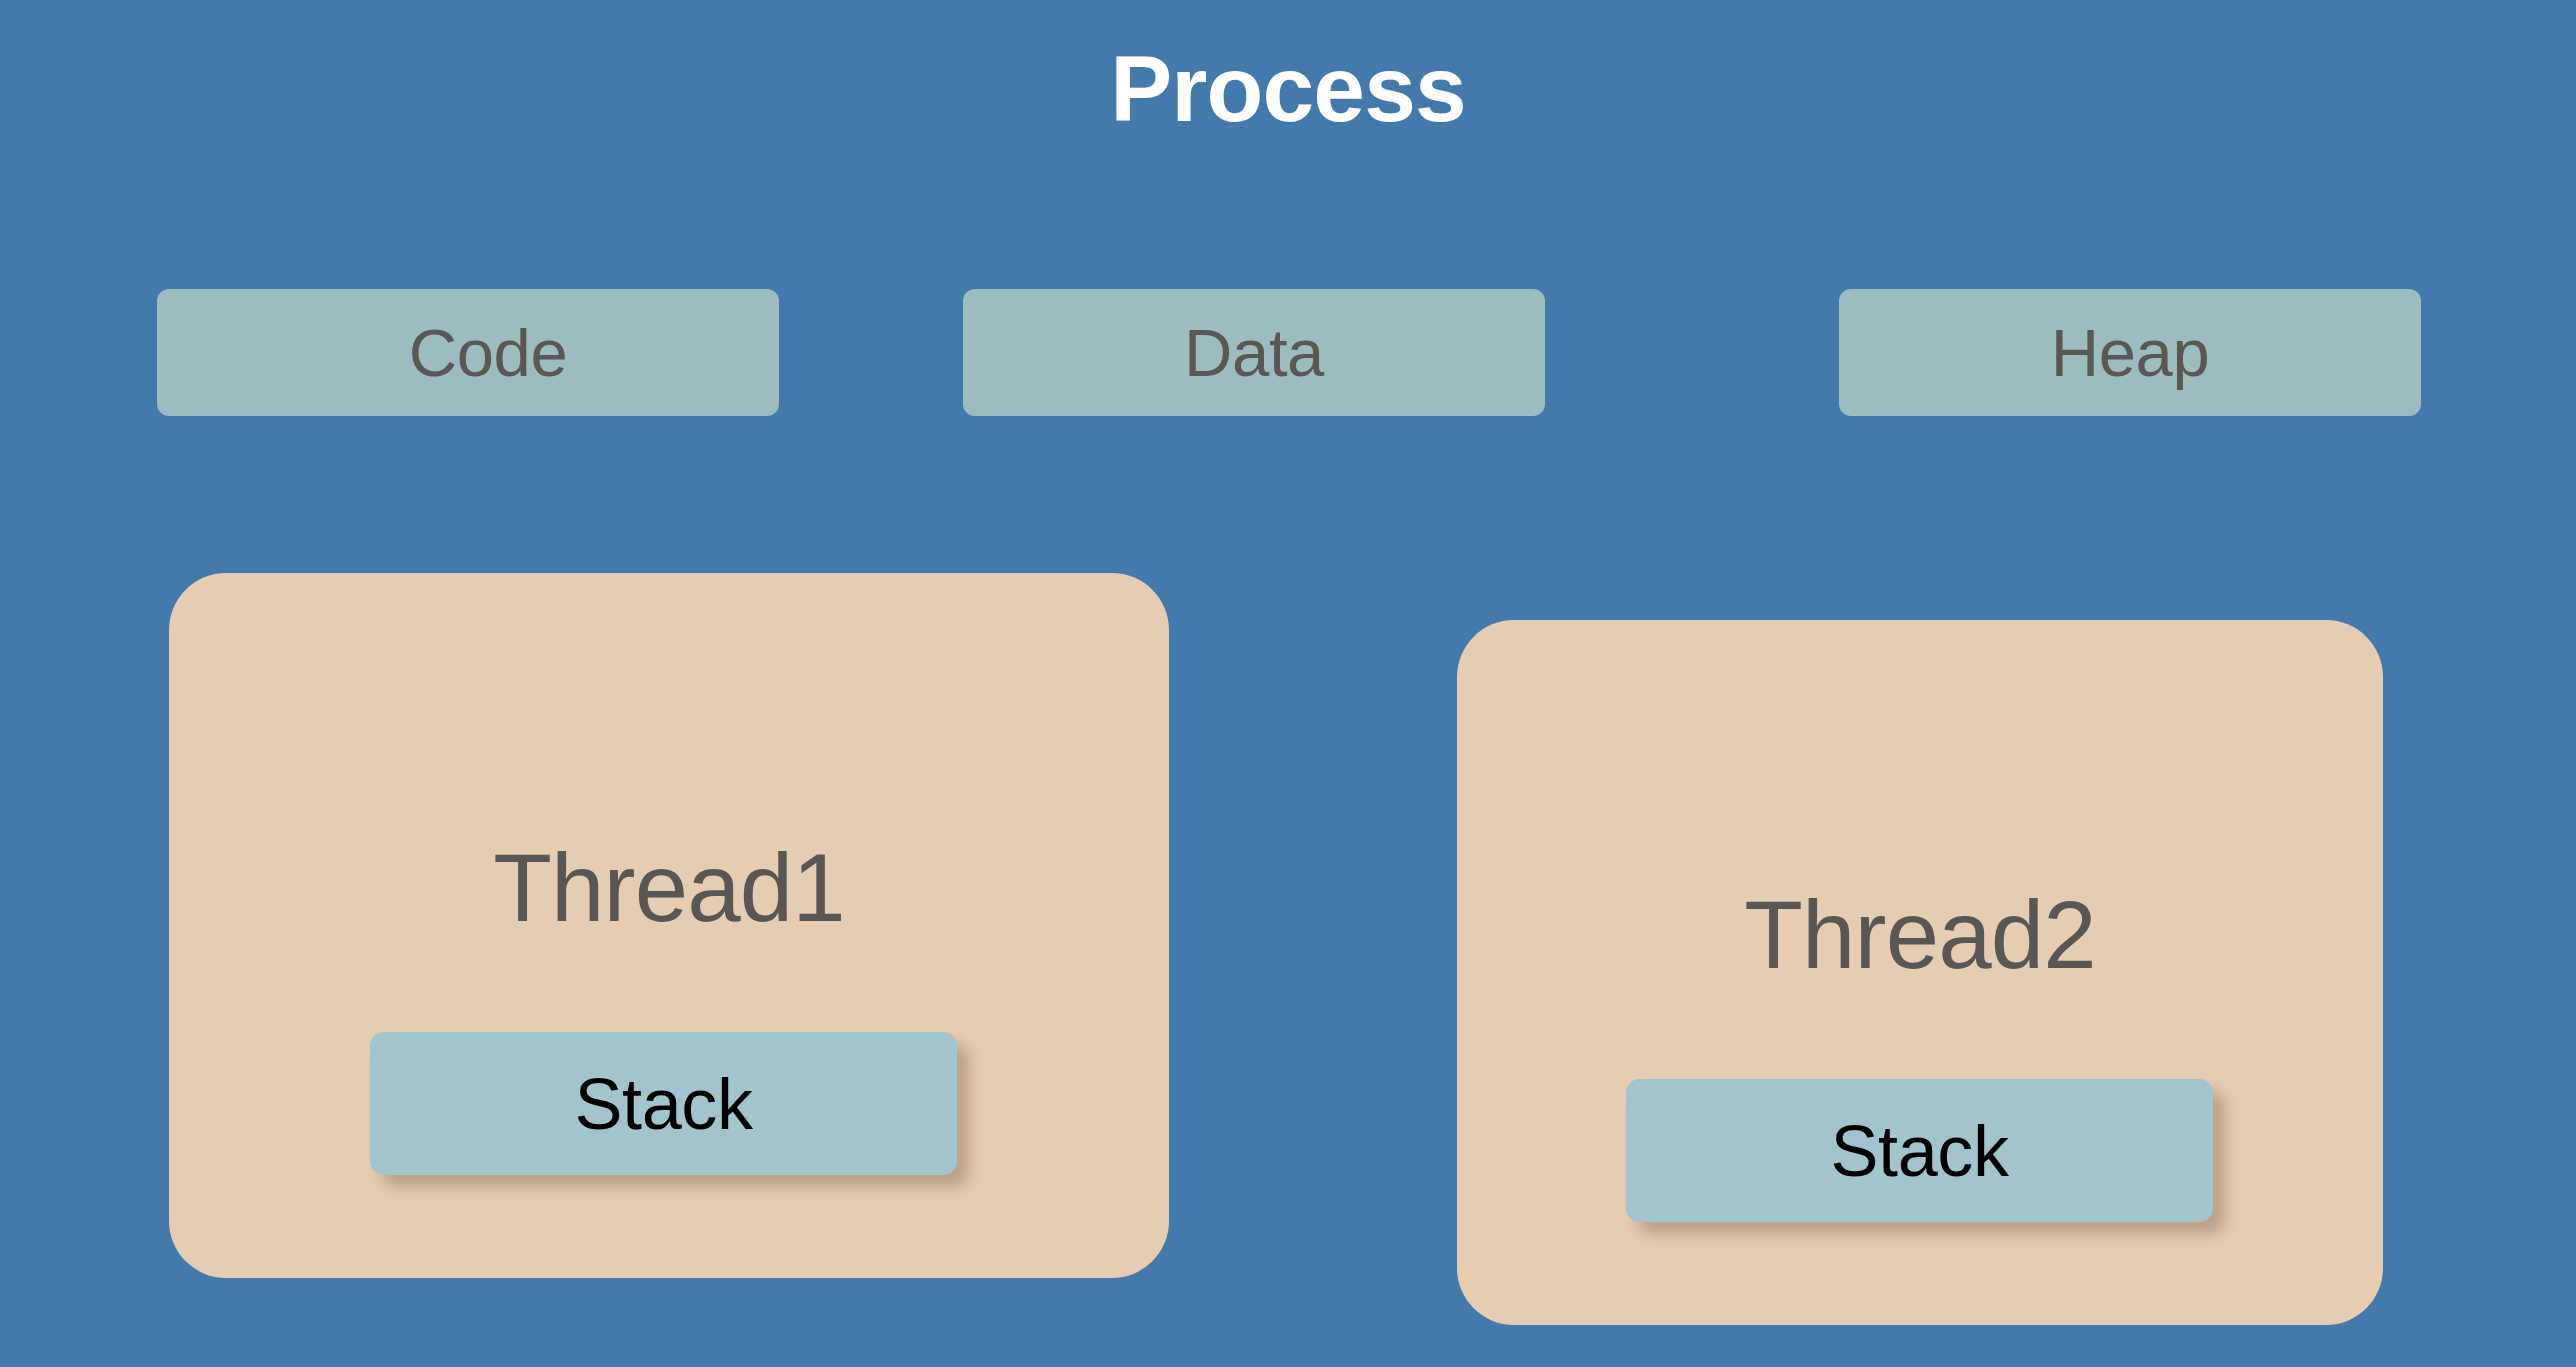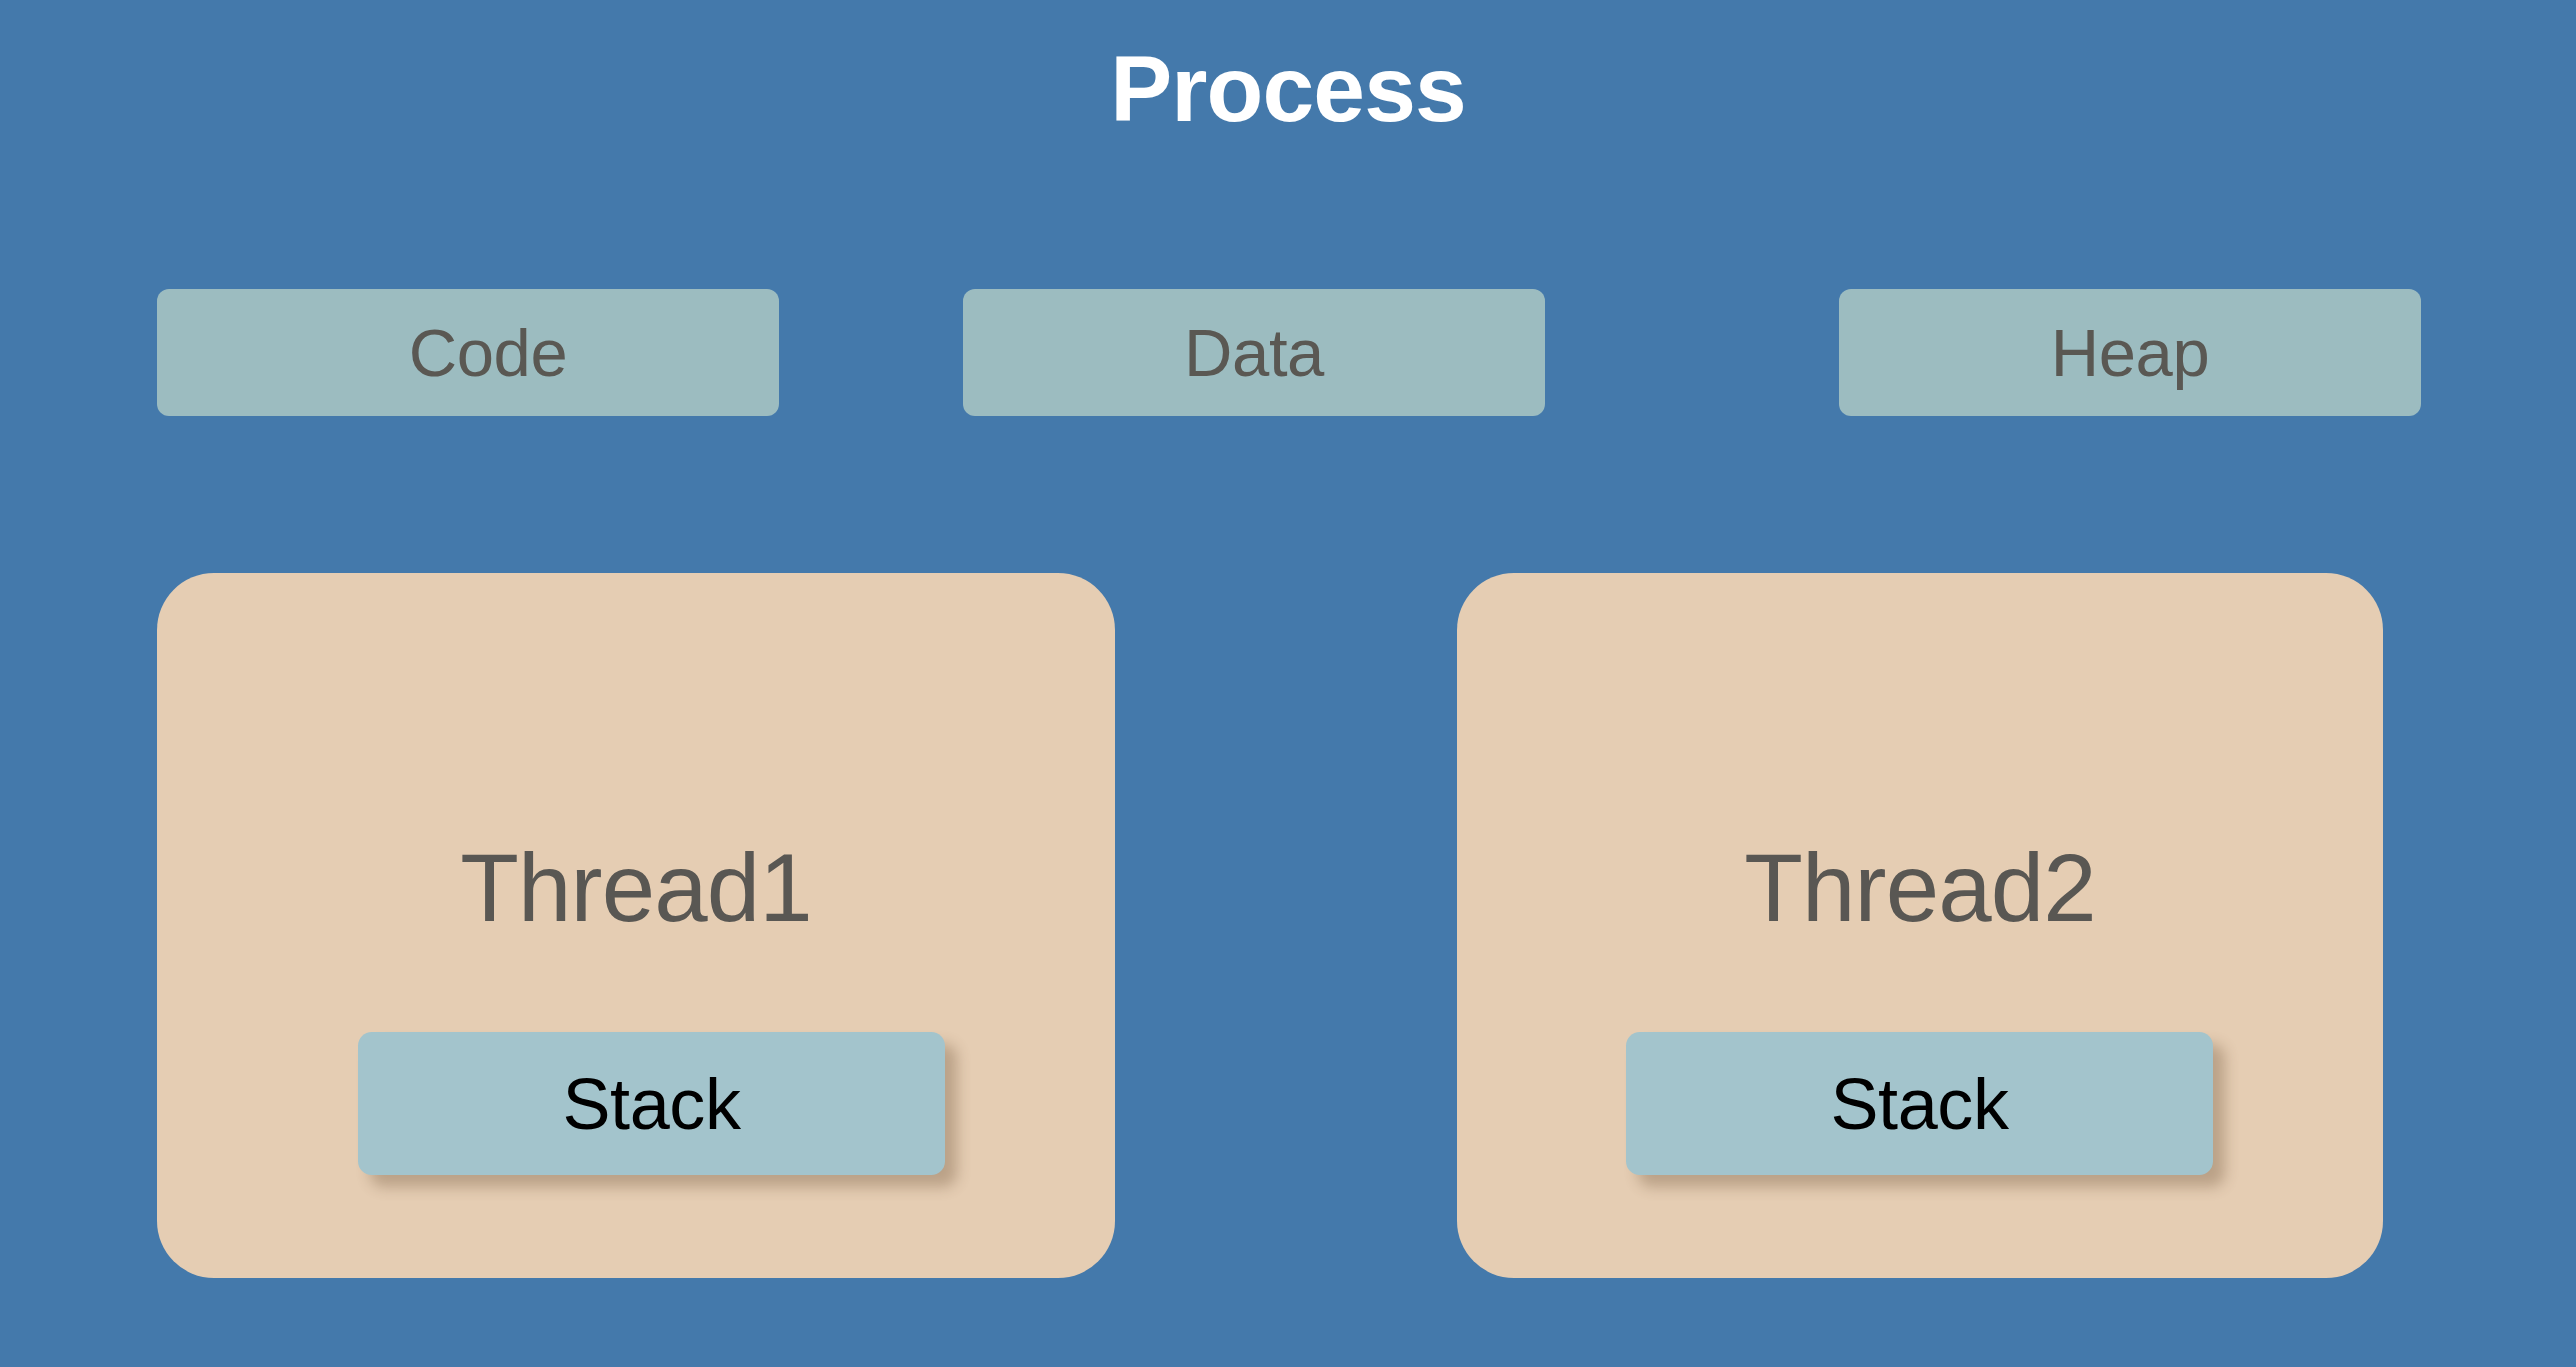--- a/index.html
+++ b/index.html
@@ -58,22 +58,22 @@
   #segment-heap { left: 1839px; }
 
   
   .thread-card {
     position: absolute;
     top: 573px;
     height: 705px;
     background: #E5CDB3;
     border-radius: 57px;
   }
-  #thread-card-1 { left: 157px; width: 958px; }
-  #thread-card-2 { left: 1457px; width: 926px; }
+  #thread-card-1 { left: 169px; width: 958px; padding-left: 42px; }
+  #thread-card-2 { left: 1457px; width: 926px; margin-top: 47px; }
 
   .thread-title {
     position: absolute;
     left: 0;
     top: 267px;
     width: 100%;
     text-align: center;
     font-family: "Liberation Sans", sans-serif;
     font-weight: normal;
     font-size: 96px;

